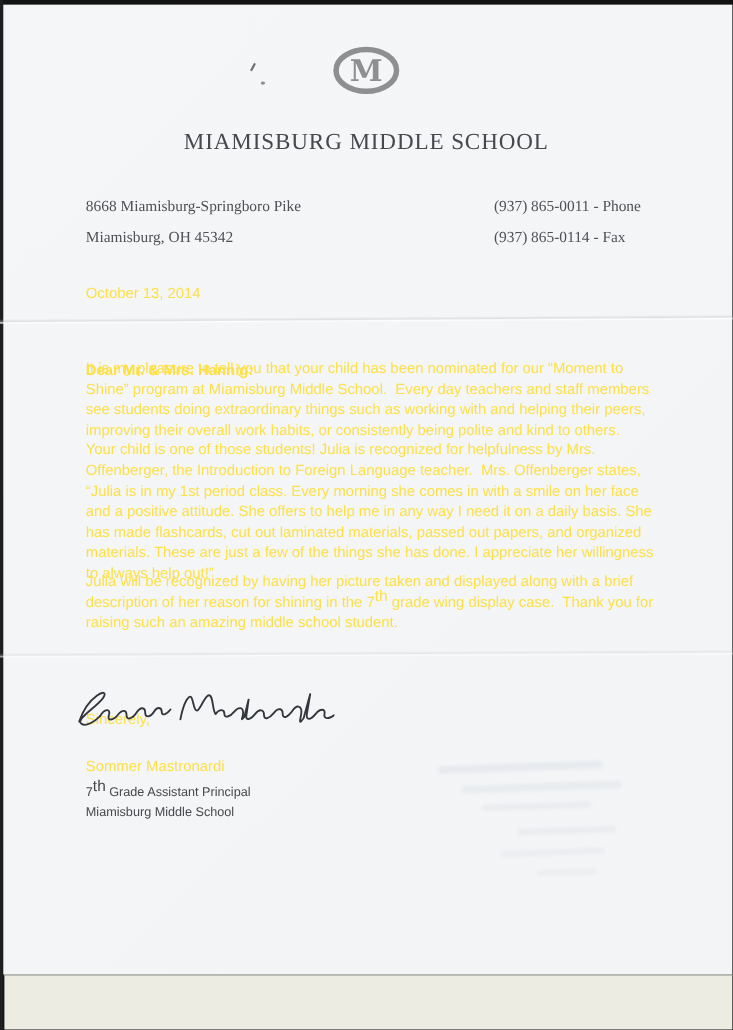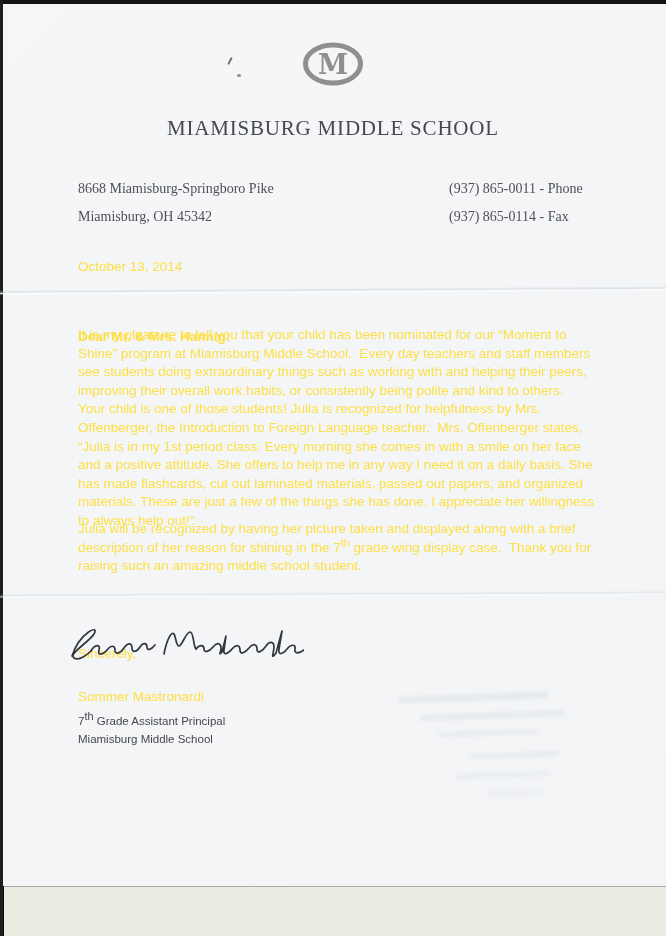--- a/index.html
+++ b/index.html
@@ -102,21 +102,21 @@
   }
   .date-line   { left: 78px; top: 258px; }
   .salutation  { left: 78px; top: 328px; font-weight: bold; }
   .para {
     left: 78px; width: 520px;
     white-space: pre-wrap;
   }
   .para-1 { top: 326px; }
   .para-2 { top: 520px; }
   .para sup, .sig-title sup {
-    font-size: 11px; line-height: 0; vertical-align: super;
+    font-size: 14px; line-height: 0; vertical-align: super;
   }
   .closing { left: 78px; top: 606px; margin-top: 39px; }
 
   .signature-wrap {
     position: absolute; left: 64px; top: 618px;
     width: 240px; height: 56px;
   }
   .sig-name  { left: 78px; top: 688px; }
   .sig-title { left: 78px; top: 714px; font-size: 11.5px; line-height: 15px; color: #46484c; text-align: center; }
   .sig-org   { left: 78px; top: 730px; font-size: 11.5px; color: #46484c; }

